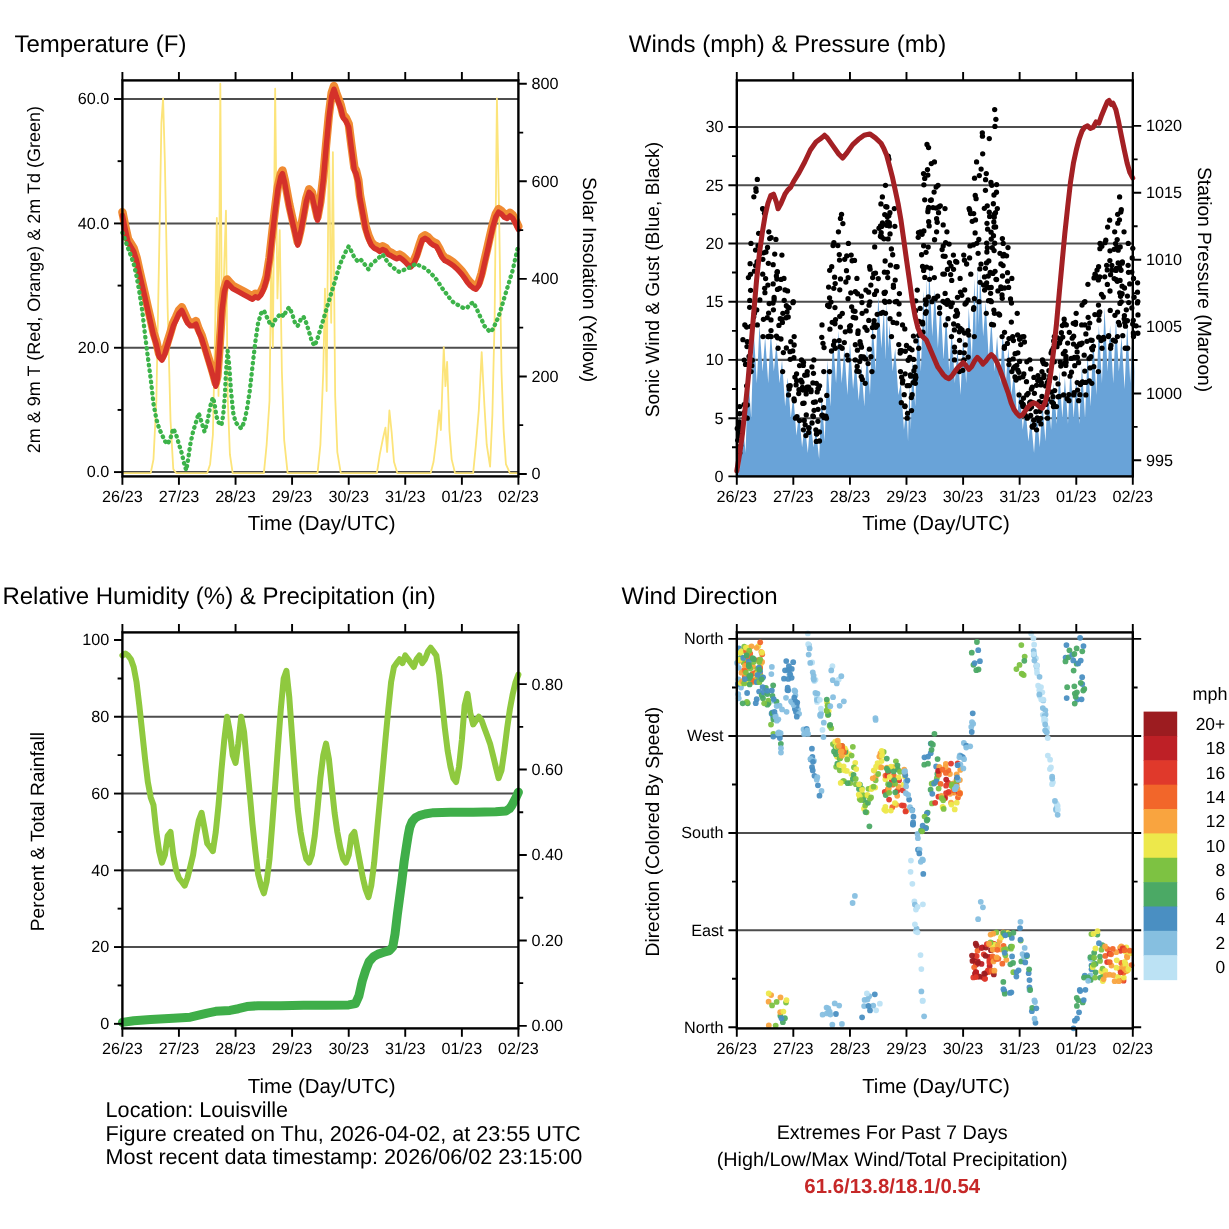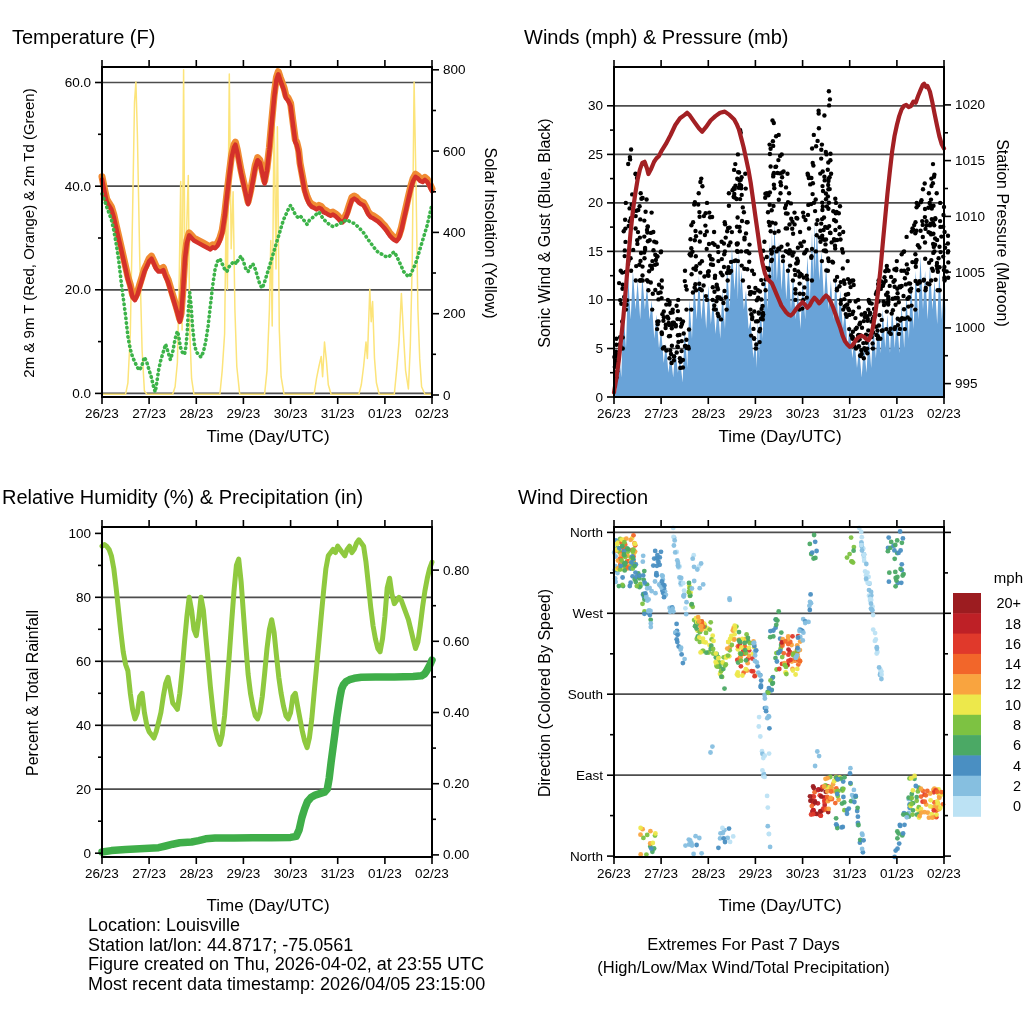--- a/index.html
+++ b/index.html
@@ -2264,22 +2264,22 @@
 
   <div class="ylab rotL" style="left:-141px;top:222px;font-size:15px">2m &amp; 9m T (Red, Orange) &amp; 2m Td (Green)</div>
   <div class="ylab rotR" style="left:320px;top:222px">Solar Insolation (Yellow)</div>
   <div class="ylab rotL" style="left:375px;top:222px">Sonic Wind &amp; Gust (Blue, Black)</div>
   <div class="ylab rotR" style="left:832px;top:222px">Station Pressure (Maroon)</div>
   <div class="ylab rotL" style="left:-137px;top:682px">Percent &amp; Total Rainfall</div>
   <div class="ylab rotL" style="left:375px;top:682px">Direction (Colored By Speed)</div>
 
   <div class="footL">
     <div>Location: Louisville</div>
-    <div>Station lat/lon: 44.8717; -75.0561</div>
     <div>Figure created on Thu, 2026-04-02, at 23:55 UTC</div>
-    <div>Most recent data timestamp: 2026/04/05 23:15:00</div>
+    <div>Most recent data timestamp: 2026/06/02 23:15:00</div>
   </div>
 
   <div class="footR">
     <div>Extremes For Past 7 Days</div>
     <div>(High/Low/Max Wind/Total Precipitation)</div>
+    <div class="vals" style="color: rgb(198, 40, 40);">61.6/13.8/18.1/0.54</div>
   </div>
 </div>
 
 </body></html>

